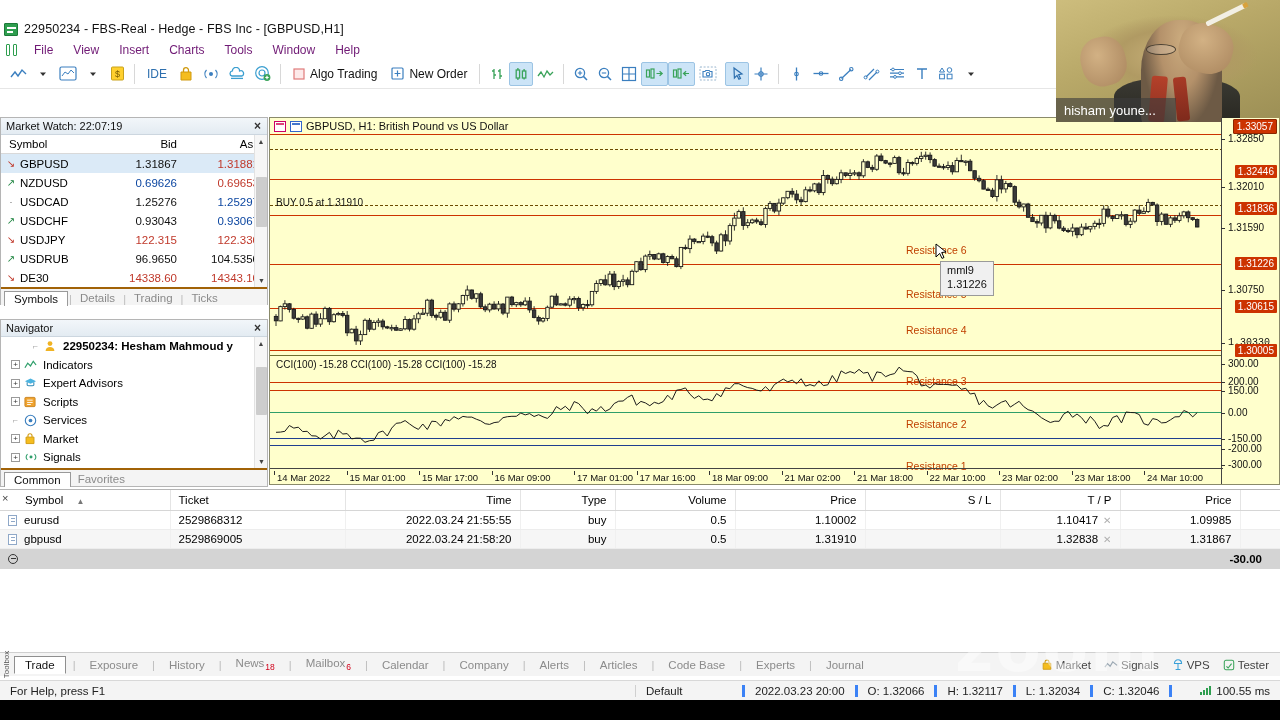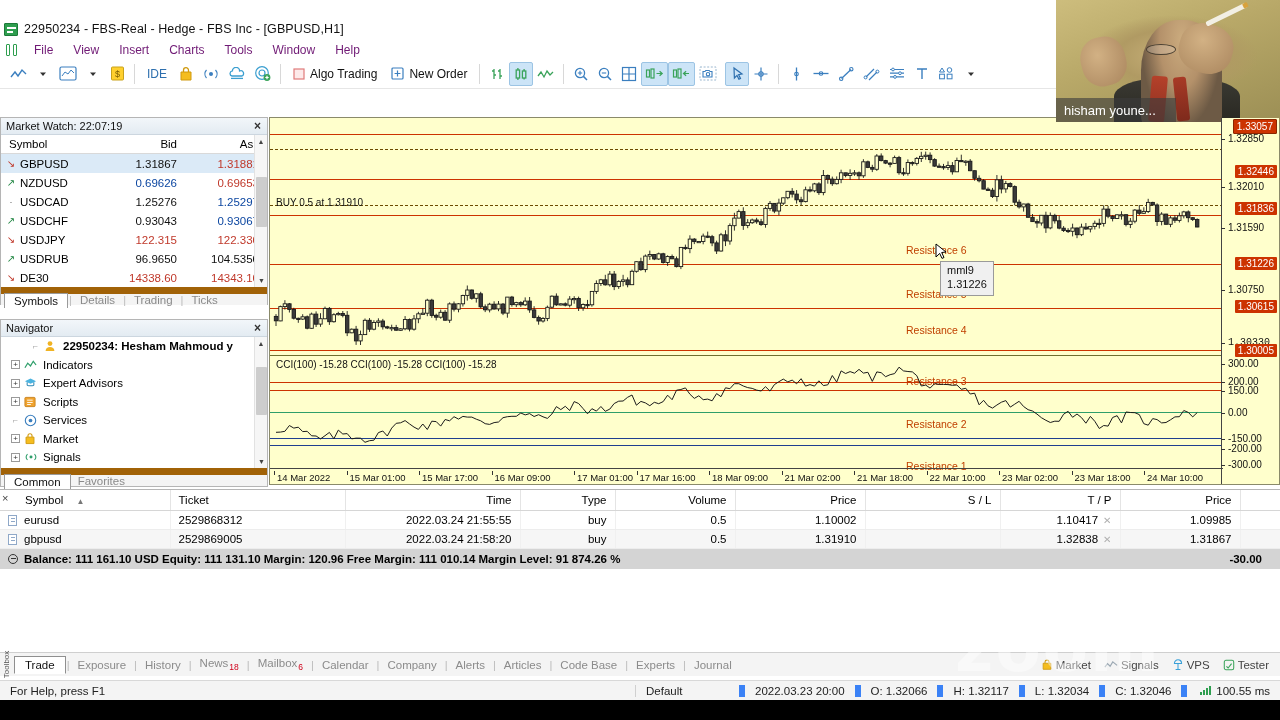--- a/index.html
+++ b/index.html
@@ -85,22 +85,22 @@
   .mw-row .c-bid{ width:86px; text-align:right; padding-right:8px;}
   .mw-row .c-ask{ width:82px; text-align:right; padding-right:8px;}
   .arr{ font-size:10px; width:10px; display:inline-block; text-align:center; }
   .arr.up{ color:#17813a; } .arr.down{ color:#c0392b; } .arr.flat{ color:#555; font-size:9px;}
   .num.up{color:#0d47a1;} .num.down{color:#c0392b;} .num.n{color:#111;}
   .mw-scroll{ position:absolute; right:0; top:0; width:13px; height:152px; background:#f6f6f6;
               border-left:1px solid #e2e2e2;}
   .sb-arrow{ height:13px; display:flex; align-items:center; justify-content:center;
              font-size:7px; color:#444; cursor:pointer;}
   .sb-thumb{ position:absolute; left:1px; width:11px; background:#cdcdcd; border-radius:1px; cursor:pointer;}
-  .tabstrip{ height:18px; display:flex; align-items:center; background:#f4f4f4;
-             border-top:7px solid #a16207; padding-left:3px; }
+  .tabstrip{ height:18px; display:flex; align-items:flex-end; background:#f4f4f4;
+             border-top:2px solid #a16207; padding-left:3px; }
   .tab{ font-size:11.5px; padding:1px 7px; color:#8a8a8a; cursor:pointer; }
   .tab.sel{ color:#111; background:#fff; border:1px solid #9a9a9a; border-bottom:none;
             padding:1px 9px; position:relative; top:1px; }
   .tabsep{color:#bbb; padding:0 1px;}
 
   
   #navigator { left:0; top:319px; width:268px; height:168px; }
   .nav-body{ position:relative; height:131px; overflow:hidden; font-size:11.5px; }
   .nav-row{ display:flex; align-items:center; height:18.5px; padding-left:10px; gap:4px; }
   .plus{ width:9px; height:9px; border:1px solid #9a9a9a; background:#fff; font-size:8px;
@@ -175,21 +175,21 @@
              padding:2px 10px; }
   .badge{ font-size:8.5px; color:#d0021b; vertical-align:-3px; margin-left:1px;}
   .rightstat{ margin-left:auto; display:flex; align-items:center; gap:3px; padding-right:6px; }
   .rs-item{ display:flex; align-items:center; gap:3px; font-size:11.5px; color:#444;
             padding:2px 5px; cursor:pointer;}
 
   
   .statusbar{ position:absolute; left:0; top:680px; width:1280px; height:20px;
               background:#f4f4f4; border-top:1px solid #d8d8d8; display:flex;
               align-items:center; font-size:11.5px; color:#222;}
-  .sb-cell{ padding:0 10px; border-right:6px solid #3b82f6; white-space:nowrap; }
+  .sb-cell{ padding:0 10px; border-right:3px solid #3b82f6; white-space:nowrap; }
   .sb-cell.nb{border-right:none;}
   .sb-bars{ display:inline-flex; align-items:flex-end; gap:1px; height:9px; margin-right:5px;}
   .sb-bars i{ width:2px; background:#2e9e4f; display:block;}
 
   .blackstrip{ position:absolute; left:0; top:700px; width:1280px; height:20px; background:#000;}
   .topstrip{ position:absolute; left:0; top:0; width:1056px; height:18px; background:#fff;}
 
   
   #webcam{ position:absolute; right:0; top:0; width:224px; height:122px; overflow:hidden;
            background:#7e7b42; }
@@ -623,20 +623,29 @@
       </div>
     </div>
     <div class="tabstrip">
       <div class="tab sel">Common</div>
       <div class="tab">Favorites</div>
     </div>
   </div>
 
   <div id="chart">
 
+    <div class="chart-titlebar">
+      <span class="ct-ico">
+          <i></i>
+        </span>
+      <span class="ct-ico b">
+          <i></i>
+        </span>
+      <span class="ct-title">GBPUSD, H1:  British Pound vs US Dollar</span>
+    </div>
 
     <div class="hline" style="top:16px; width:953px; border-top-color:#cc3300;"></div>
     <div class="hline dash" style="top:31px; width:953px;"></div>
     <div class="hline" style="top:61px; width:953px;"></div>
     <div class="hline dash" style="top:87px; width:953px;"></div>
     <div class="hline" style="top:97px; width:953px;"></div>
     <div class="hline" style="top:146px; width:953px;"></div>
     <div class="hline" style="top:190px; width:953px;"></div>
     <div class="hline" style="top:232px; width:953px;"></div>
 
@@ -1183,30 +1192,29 @@
             <td class="ta-r">1.31910</td>
             <td class="ta-r"></td>
             <td class="ta-r">1.32838<span class="xmark">✕</span></td>
             <td class="ta-r">1.31867</td>
             <td class="ta-r neg">-21.50</td>
           </tr>
         </tbody>
     </table>
     <div class="summary">
       <span class="circ"></span>
-      <span>Balance: 111 161.10 USD  Equity: 111 131.10  Margin: 120.96  Free Margin: 111 010.14  Margin Level: 91 874.26 %</span>
       <span style="margin-left:auto;padding-right:10px;">-30.00</span>
     </div>
   </div>
 
   <div class="bottomtabs">
     <div class="vtool">
       <span>Toolbox</span>
     </div>
-    <div id="btabs" style="display:flex;align-items:center;">
+    <div id="btabs" style="display:flex;align-items:center;gap:6px;">
         <div class="btab sel"><span>Trade</span></div>
         <span class="tabsep">|</span>
         <div class="btab"><span>Exposure</span></div>
         <span class="tabsep">|</span>
         <div class="btab"><span>History</span></div>
         <span class="tabsep">|</span>
         <div class="btab"><span>News</span><span class="badge">18</span></div>
         <span class="tabsep">|</span>
         <div class="btab"><span>Mailbox</span><span class="badge">6</span></div>
         <span class="tabsep">|</span>

